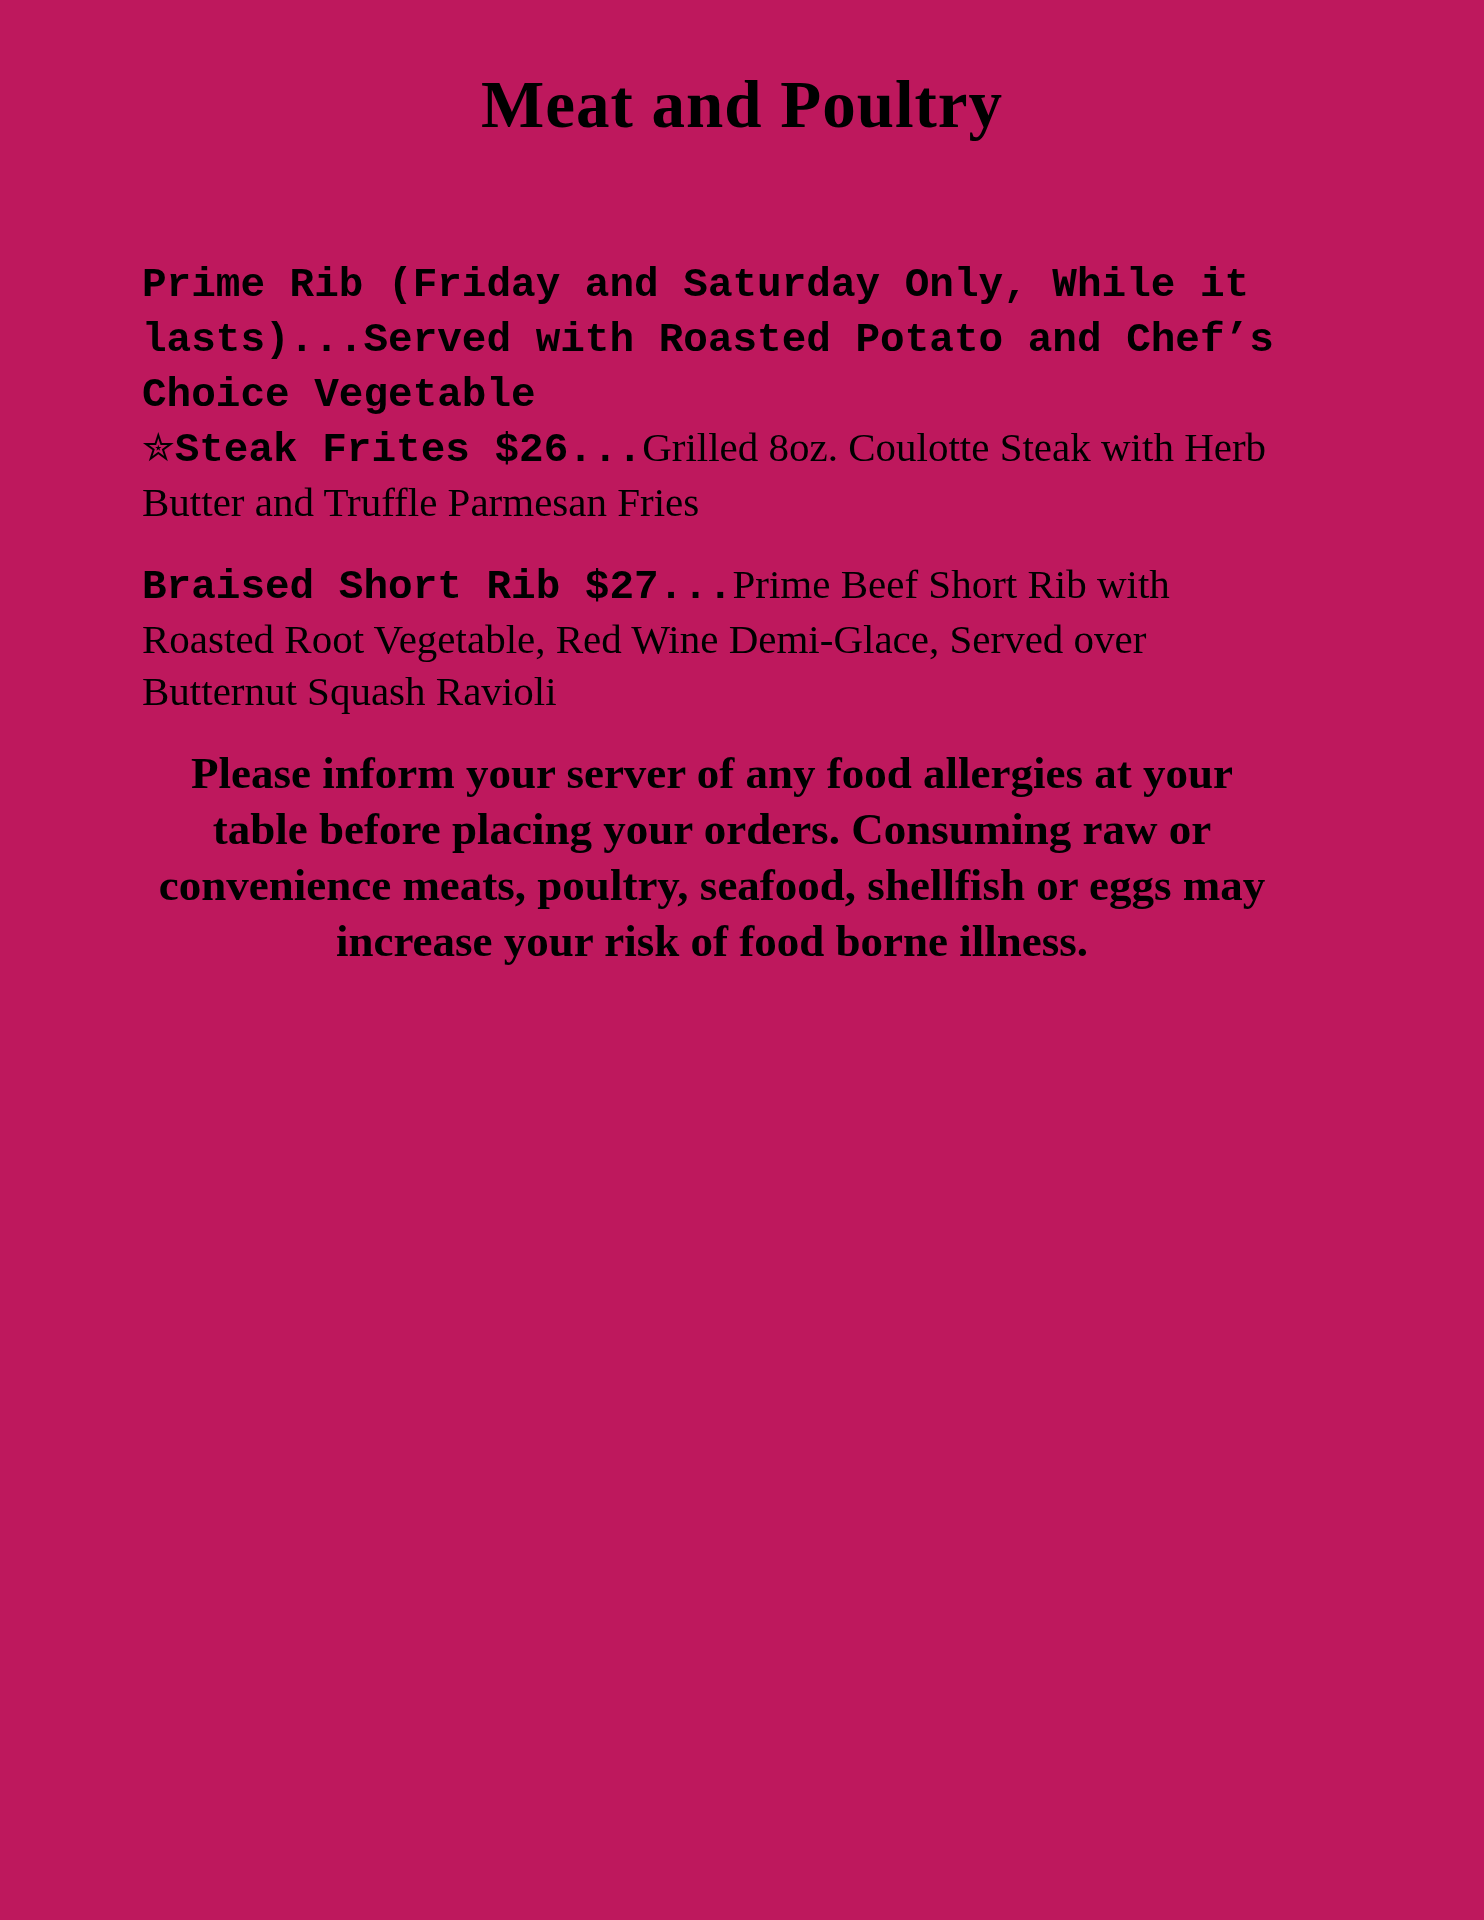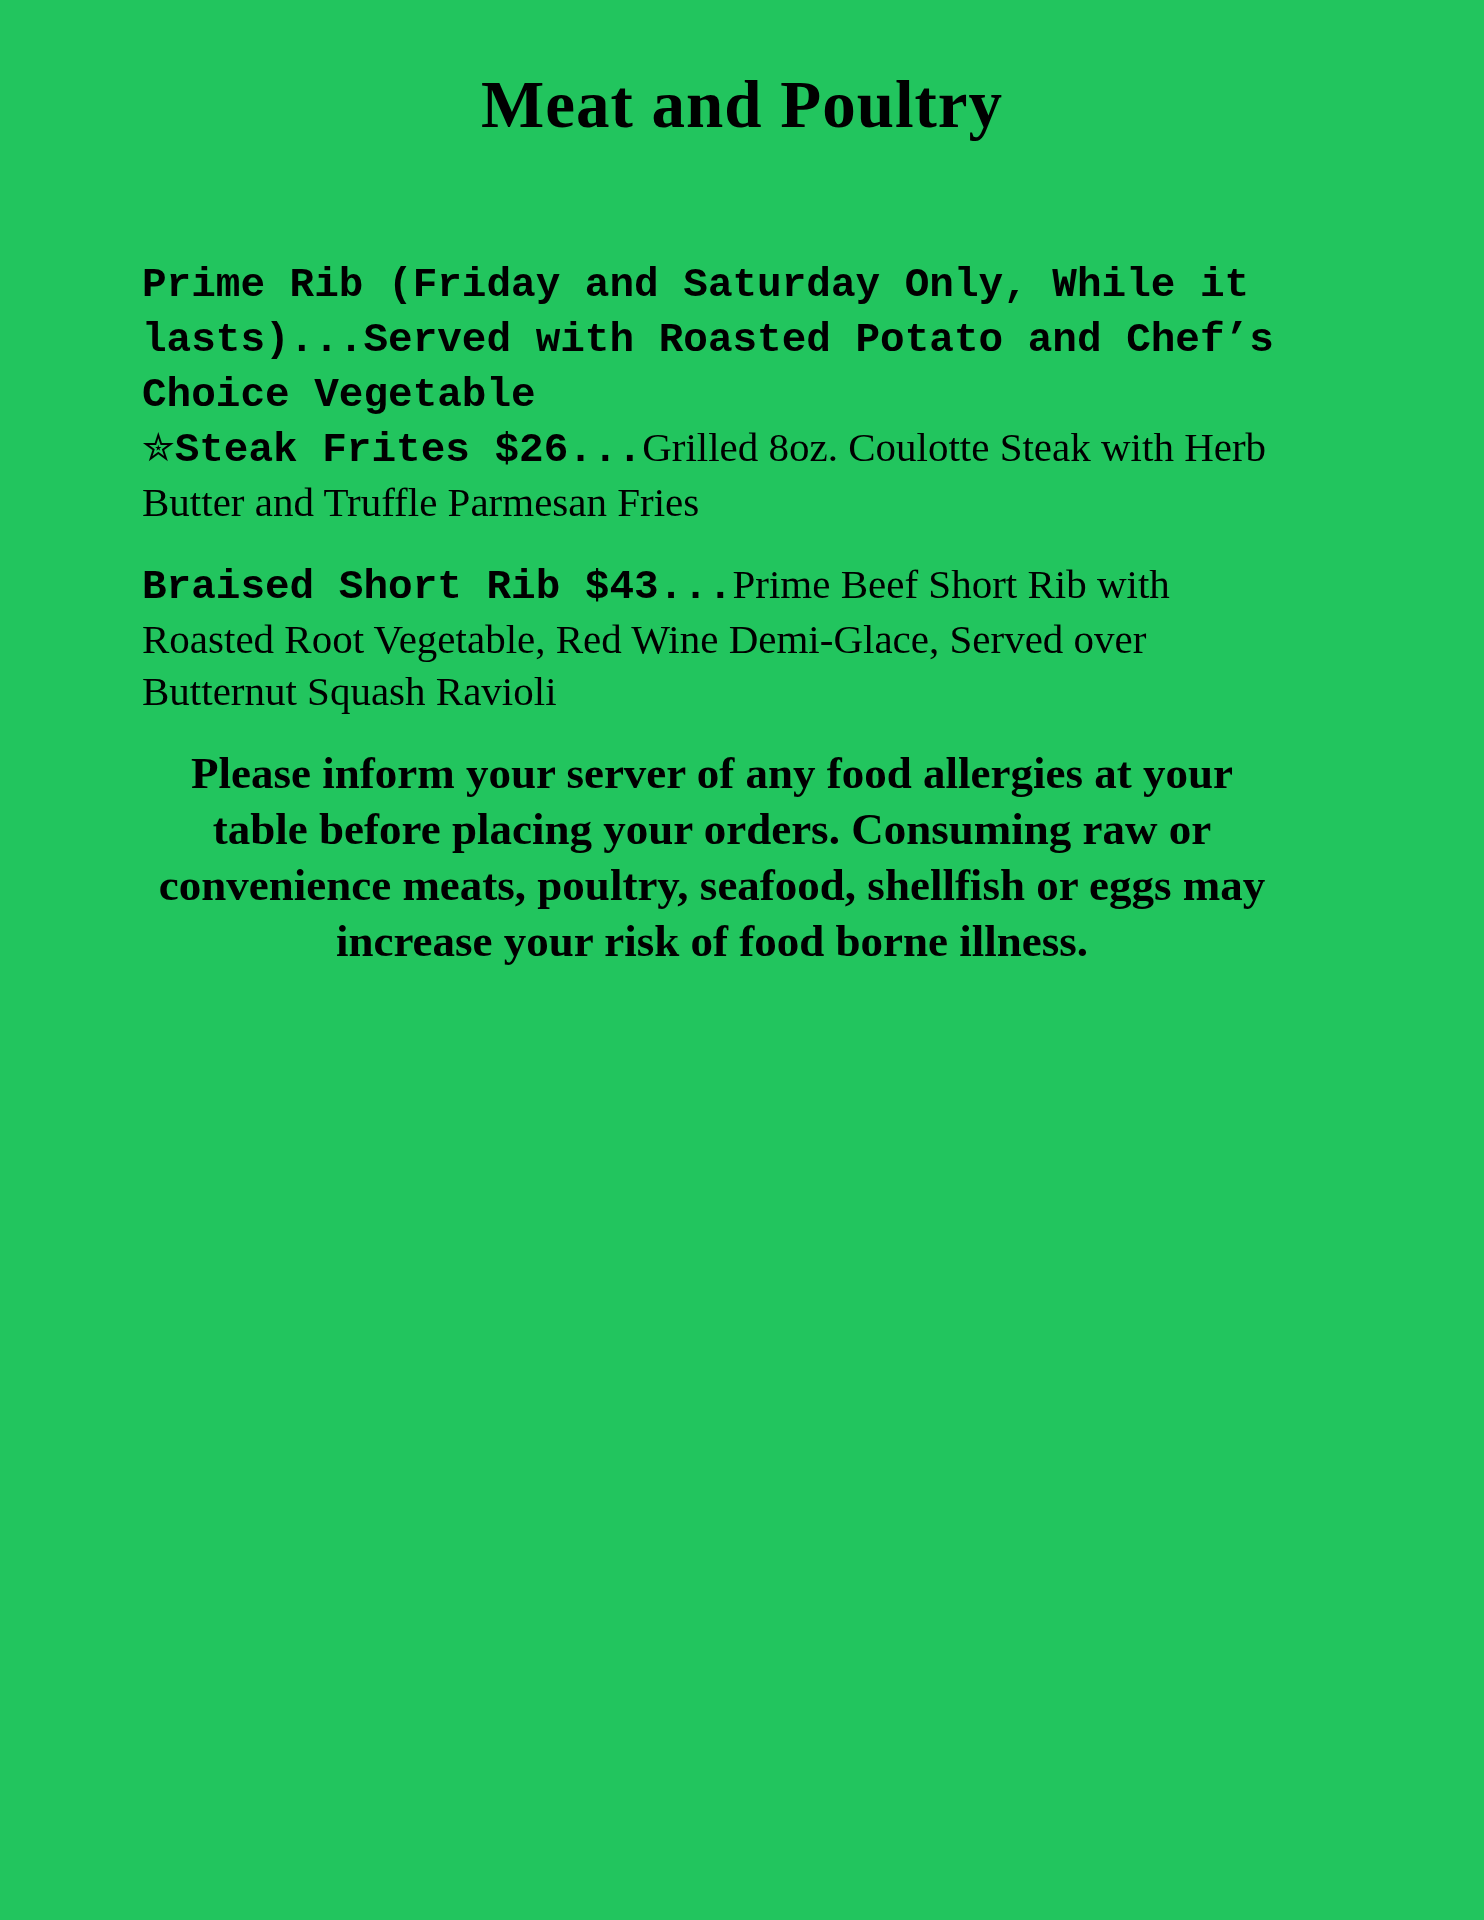--- a/index.html
+++ b/index.html
@@ -4,21 +4,21 @@
 <style>
   html, body {
     margin: 0;
     padding: 0;
     background: #ffffff;
   }
   .page {
     position: relative;
     width: 1484px;
     height: 1920px;
-    background: #22c55e;
+    background: #be185d;
     color: #000000;
     font-family: "Liberation Serif", "DejaVu Serif", serif;
     box-sizing: border-box;
     overflow: hidden;
   }
   .title {
     margin: 0;
     padding-top: 64px;
     font-size: 67px;
     line-height: 80px;
@@ -72,21 +72,21 @@
     <p class="menu-item item-prime-rib">
       <span class="bold">Prime Rib (Friday and Saturday Only, While it lasts)...Served with Roasted Potato and Chef’s Choice Vegetable</span>
       <br>
     </p>
 
     <p class="menu-item item-steak">
       <span class="bold star">✮</span><span class="bold">Steak Frites $26...</span><span class="regular">Grilled 8oz. Coulotte Steak with Herb Butter and Truffle Parmesan Fries</span>
     </p>
 
     <p class="menu-item item-short-rib">
-      <span class="bold">Braised Short Rib $43...</span><span class="regular">Prime Beef Short Rib with Roasted Root Vegetable, Red Wine Demi-Glace, Served over Butternut Squash Ravioli</span>
+      <span class="bold">Braised Short Rib $27...</span><span class="regular">Prime Beef Short Rib with Roasted Root Vegetable, Red Wine Demi-Glace, Served over Butternut Squash Ravioli</span>
     </p>
 
 
     <div class="notes">
 
 
 
       <p class="note note-allergy">Please inform your server of any food allergies at your table before placing your orders. Consuming raw or convenience meats, poultry, seafood, shellfish or eggs may increase your risk of food borne illness.</p>
 
     </div>

